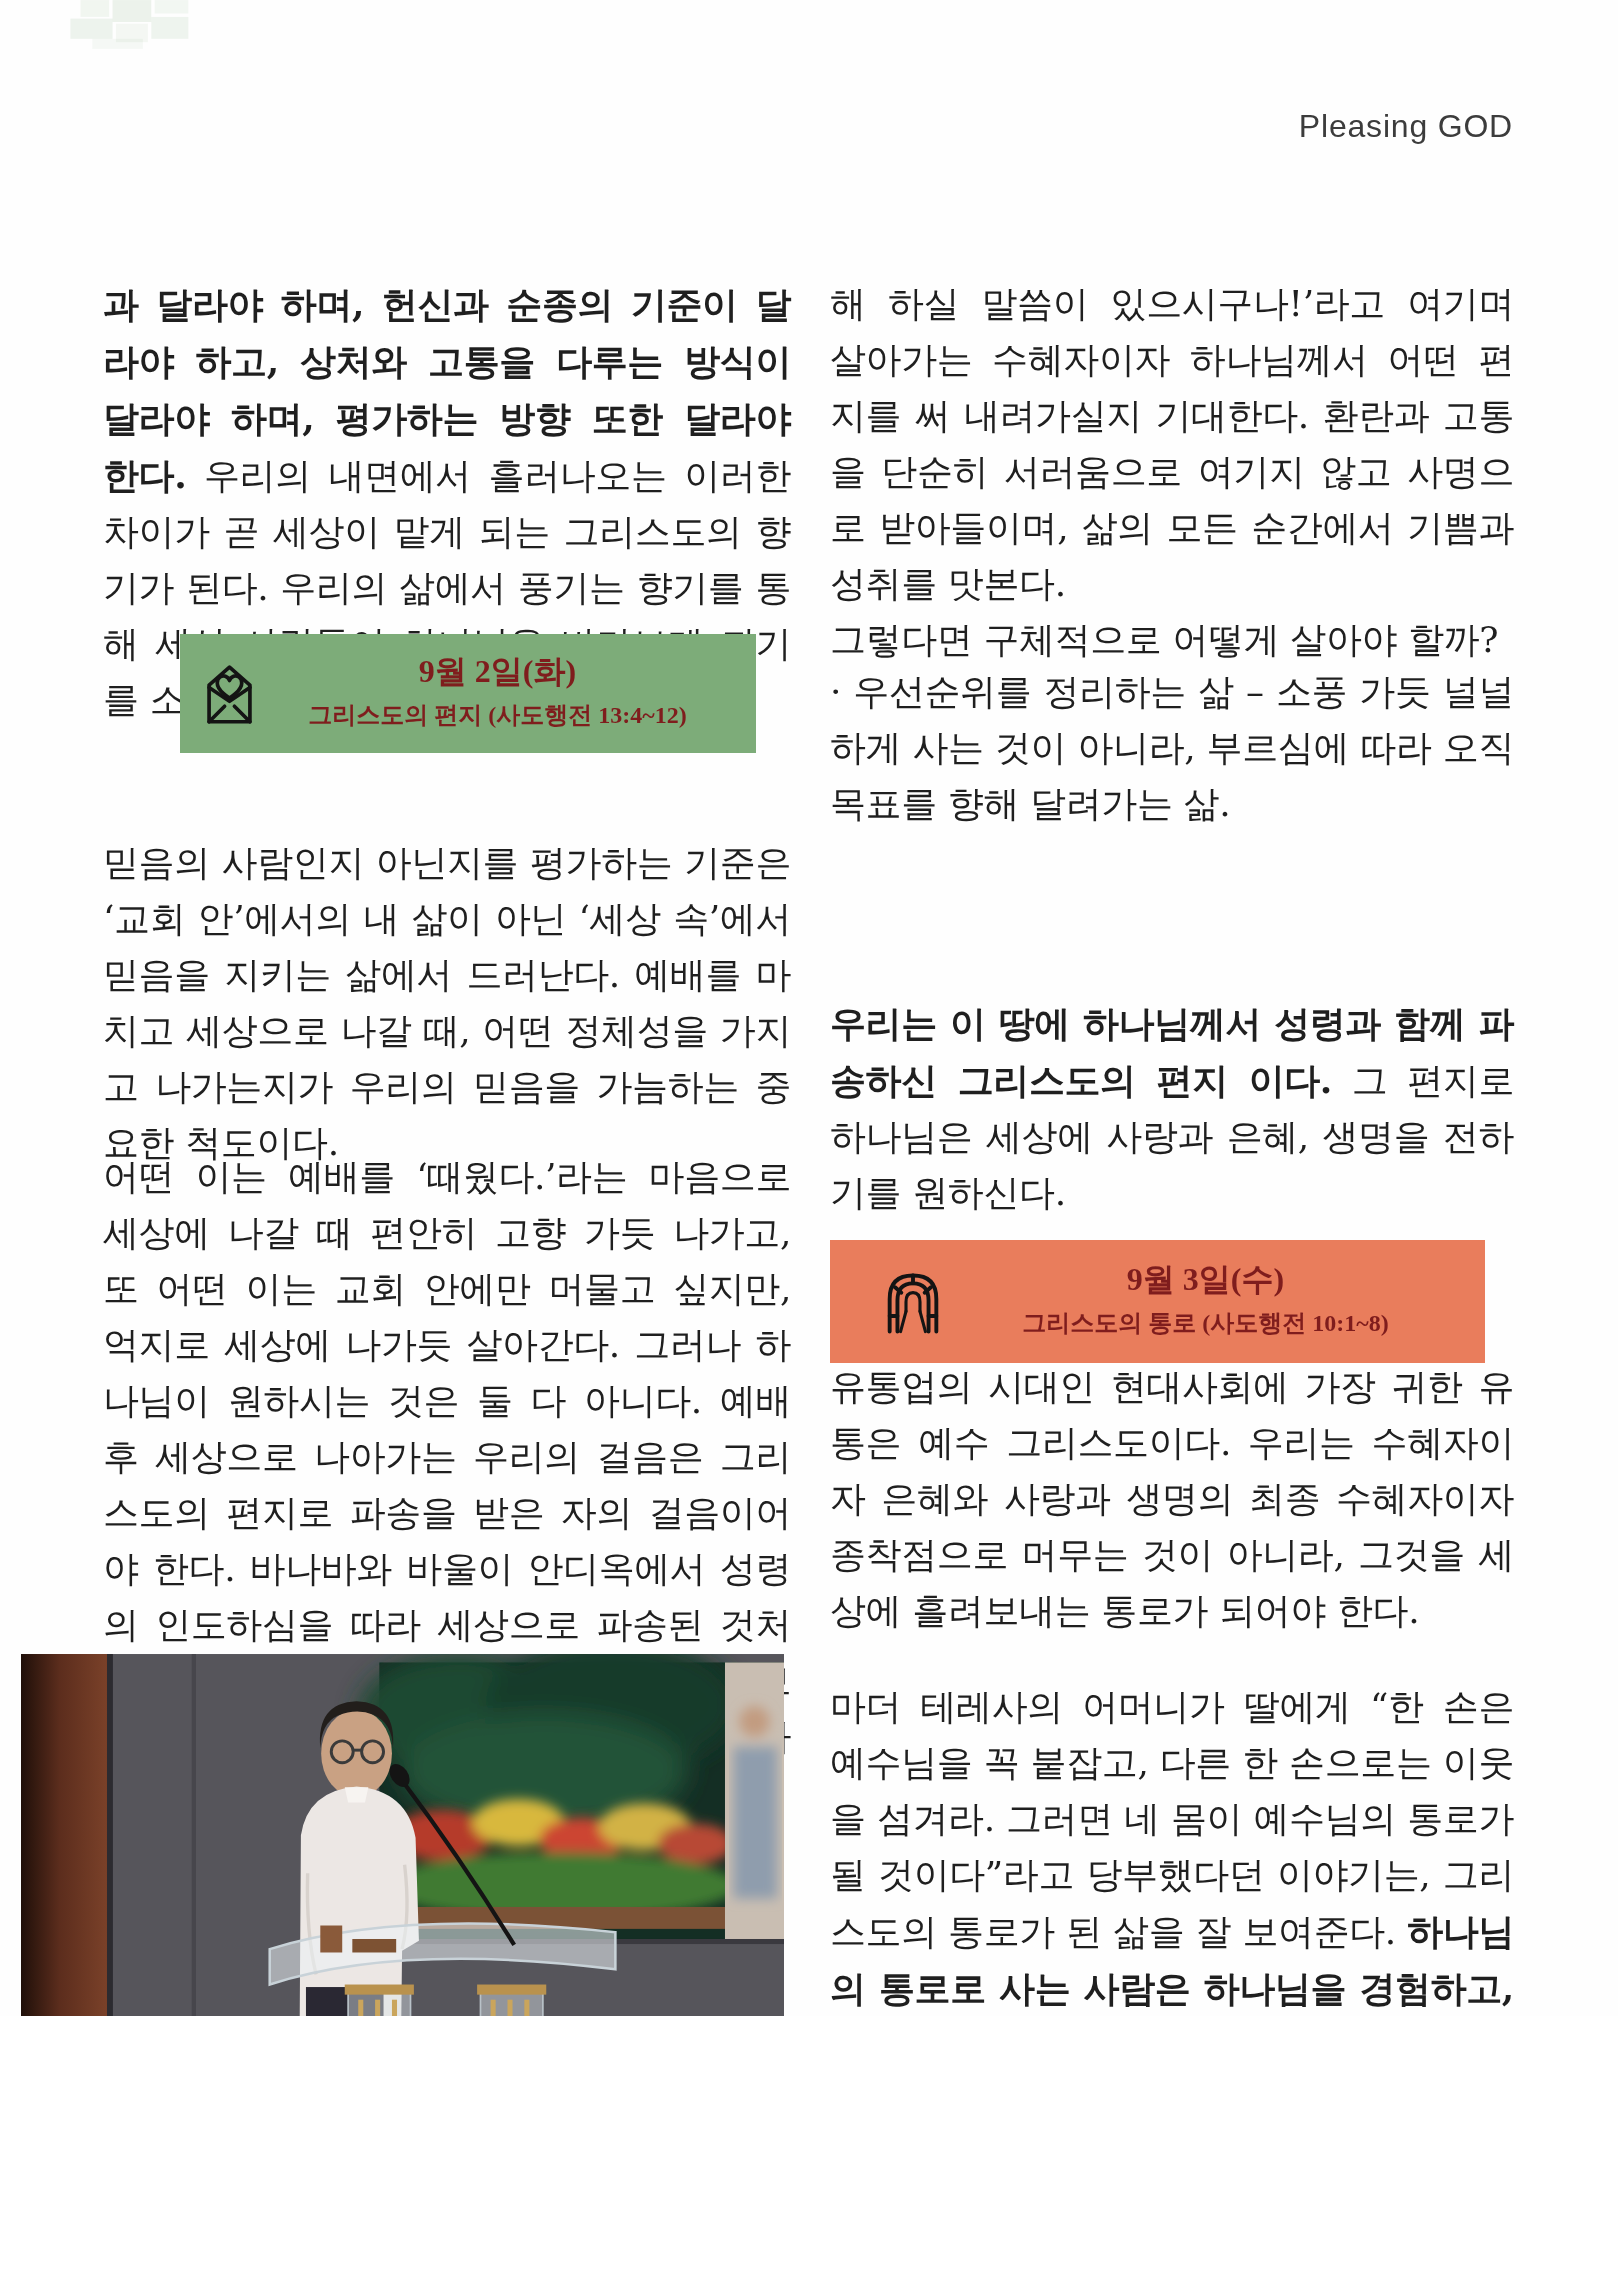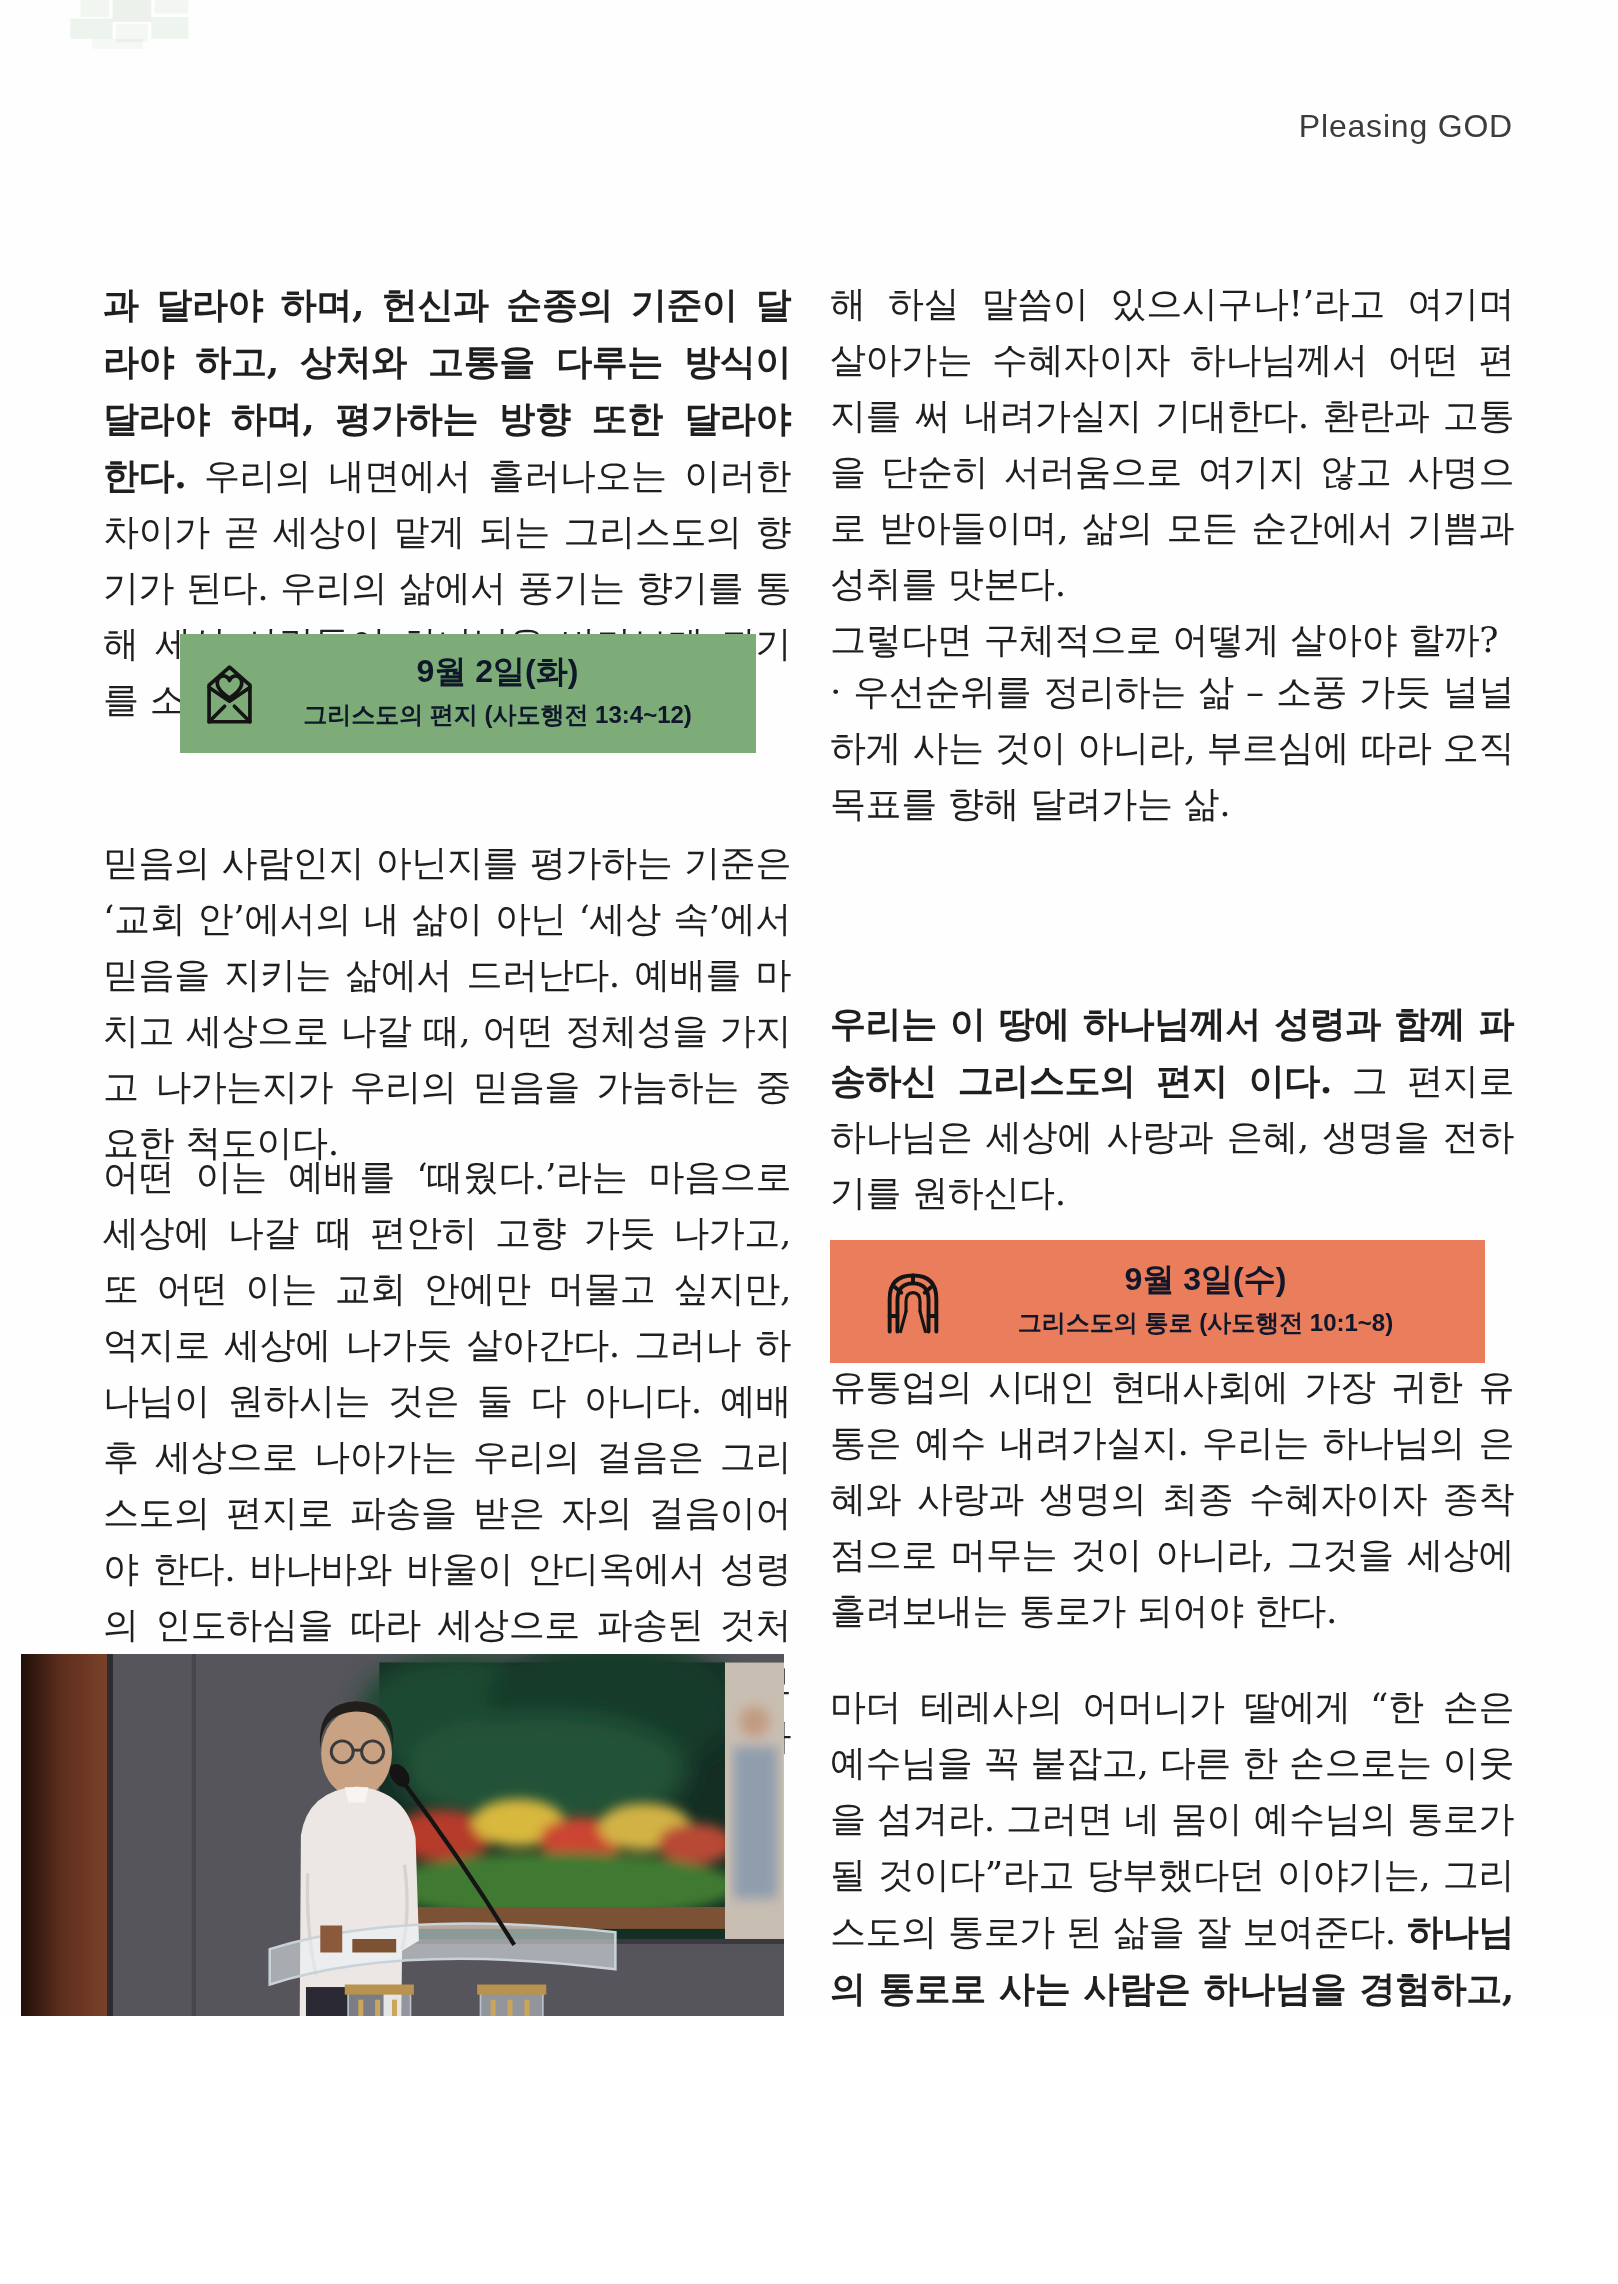--- a/index.html
+++ b/index.html
@@ -5,22 +5,22 @@
   html,body{margin:0;padding:0;background:#ffffff;}
   .page{position:relative;width:1618px;height:2016px;background:#fefefe;overflow:hidden;
         font-family:"DejaVu Serif","Liberation Serif",serif;color:#1f1f1f;}
   .running-head{position:absolute;top:108px;right:105px;font-family:"Liberation Sans",sans-serif;
         font-size:32px;font-weight:400;color:#3c3c3c;letter-spacing:0.8px;}
   .para{position:absolute;font-size:36px;line-height:56px;text-align:justify;
         word-break:break-all;letter-spacing:-0.4px;}
   .col-left{left:103px;width:688px;}
   .col-right{left:830px;width:684px;}
   .b{font-weight:700;}
-  .banner{position:absolute;display:flex;align-items:center;color:#0f172a;
-        font-family:Liberation Sans, sans-serif;}
+  .banner{position:absolute;display:flex;align-items:center;color:#7f1d1d;
+        font-family:Liberation Serif, serif;}
   .banner-green{left:180px;top:634px;width:576px;height:119px;background:#7dac79;}
   .banner-orange{left:830px;top:1240px;width:625px;height:123px;background:#e97d5c;padding-left:30px;}
   .banner-icon{flex:0 0 auto;margin-left:25px;display:flex;align-items:center;}
   .banner-text{flex:1 1 auto;text-align:center;padding-right:15px;}
   .banner-date{font-size:32px;font-weight:700;line-height:42px;}
   .banner-title{font-size:24px;font-weight:700;line-height:46px;}
   .photo{position:absolute;left:21px;top:1654px;width:763px;height:441px;}
   .page-number{position:absolute;left:1483px;top:2136px;font-family:"Liberation Sans",sans-serif;
         font-size:34px;color:#2b2b2b;}
   .corner-deco{position:absolute;left:62px;top:0;}
@@ -181,20 +181,20 @@
           <path d="M27,52 L20,78 M45,52 L52,78" stroke-width="4"></path>
         </g>
       </svg>
     </span>
     <div class="banner-text">
       <div class="banner-date">9월 3일(수)</div>
       <div class="banner-title">그리스도의 통로 (사도행전 10:1~8)</div>
     </div>
   </div>
 
-  <p class="para col-right" style="top:1323px">유통업의 시대인 현대사회에 가장 귀한 유통은 예수 내려가실지. 우리는 하나님의 은혜와 사랑과 생명의 최종 수혜자이자 종착점으로 머무는 것이 아니라, 그것을 세상에 흘려보내는 통로가 되어야 한다.</p>
+  <p class="para col-right" style="top:1323px">유통업의 시대인 현대사회에 가장 귀한 유통은 예수 그리스도이다. 우리는 수혜자이자 은혜와 사랑과 생명의 최종 수혜자이자 종착점으로 머무는 것이 아니라, 그것을 세상에 흘려보내는 통로가 되어야 한다.</p>
 
   <p class="para col-right" style="top:1643px"><span>마더 테레사의 어머니가 딸에게 “한 손은 예수님을 꼭 붙잡고, 다른 한 손으로는 이웃을 섬겨라. 그러면 네 몸이 예수님의 통로가 될 것이다”라고 당부했다던 이야기는, 그리스도의 통로가 된 삶을 잘 보여준다. </span><span class="b">하나님의 통로로 사는 사람은 하나님을 경험하고, 살아계신 주님의 역사를 맛보는 큰 축복을 누릴 수 있다.</span></p>
 
   <div class="page-number">7</div>
 
 </div>
 
 
 </body></html>

